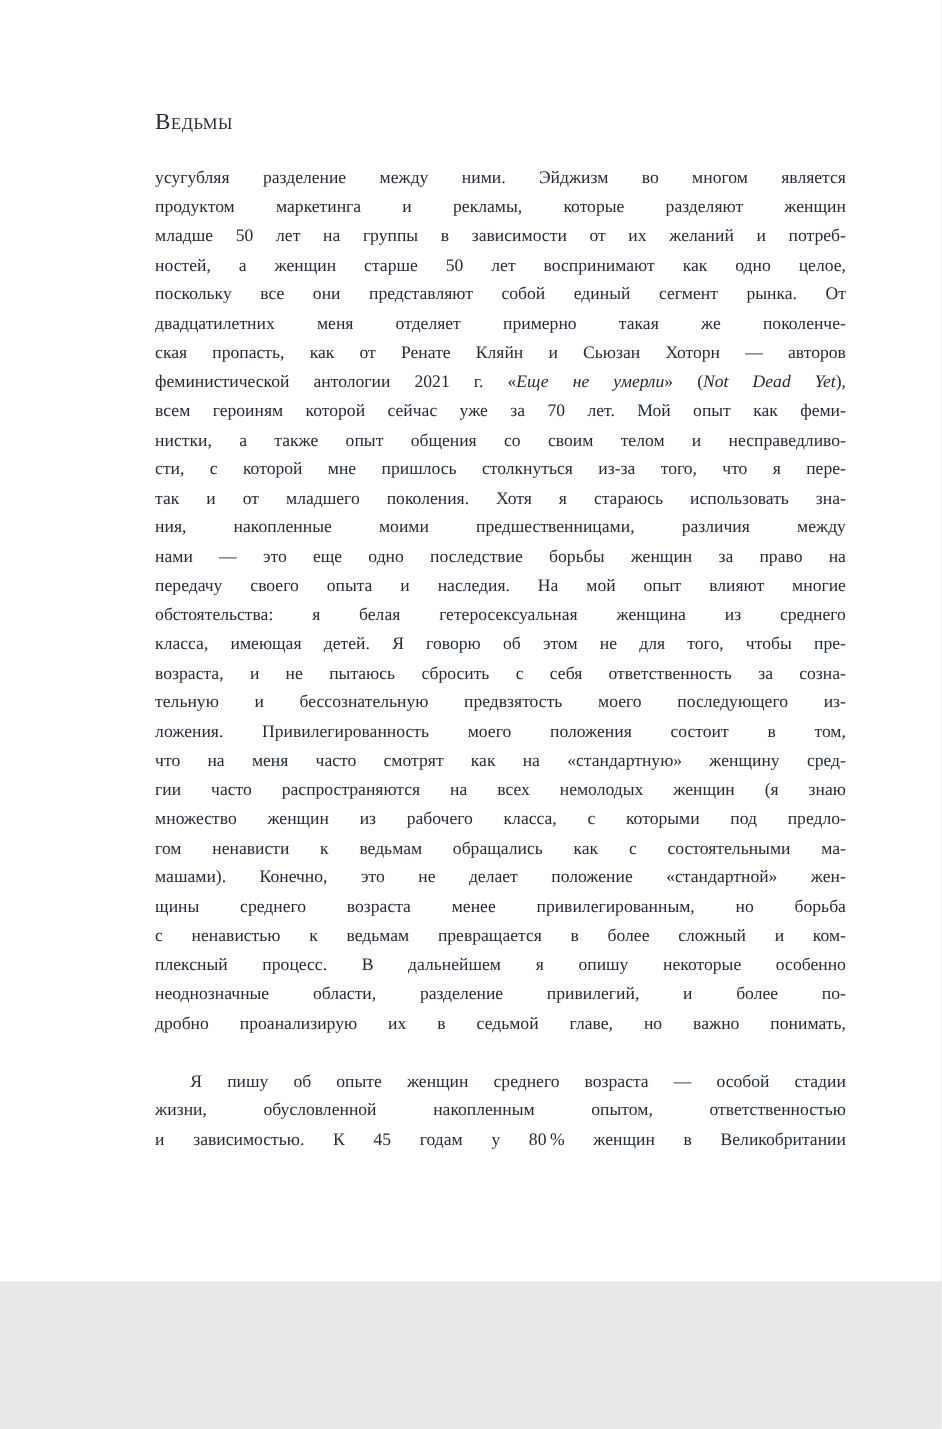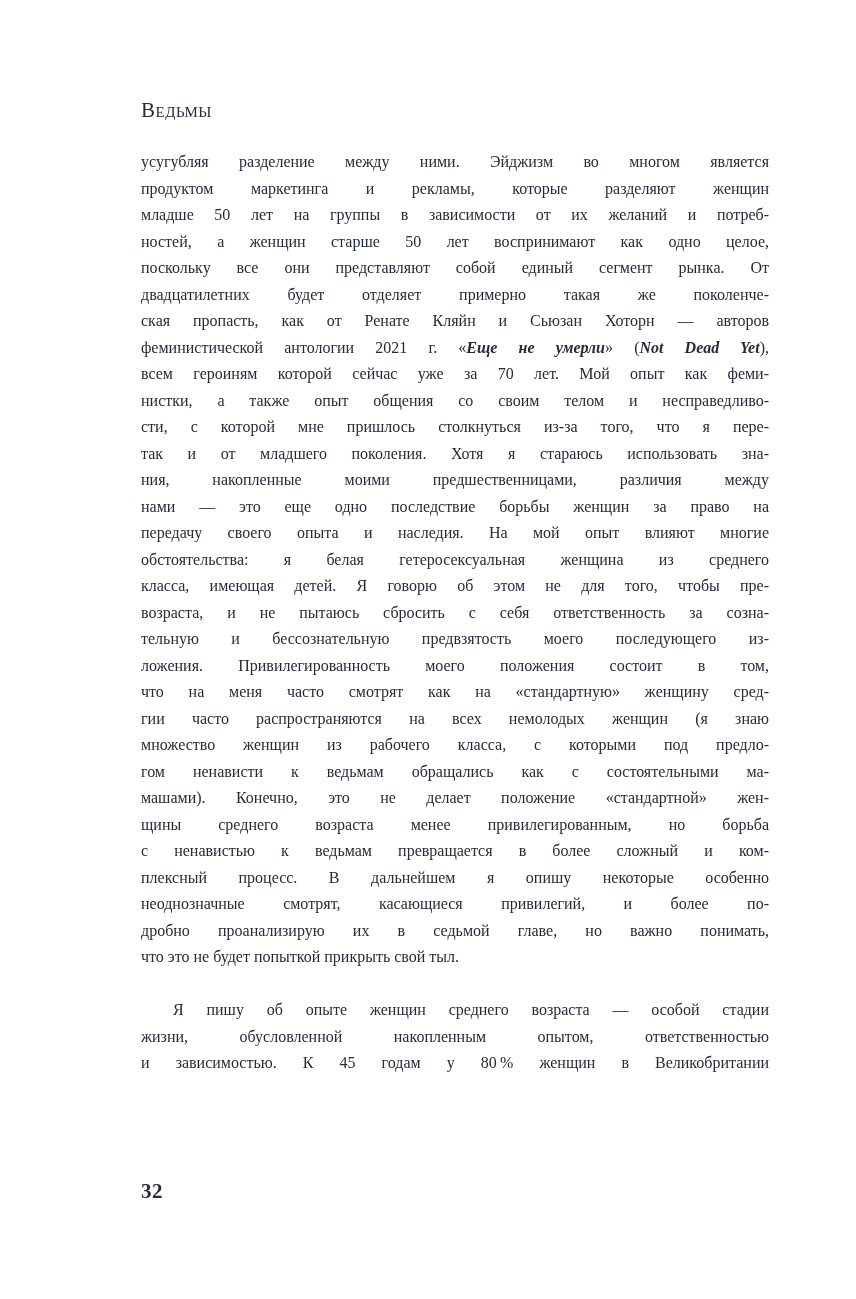--- a/index.html
+++ b/index.html
@@ -3,21 +3,21 @@
 <meta charset="utf-8">
 <style>
   html, body {
     margin: 0;
     padding: 0;
     background: #e8e8e8;
   }
   .page {
     position: relative;
     width: 856px;
-    height: 1299px;
+    height: 1165px;
     margin: 0 auto;
     background: #ffffff;
     font-family: "Liberation Serif", "DejaVu Serif", serif;
     color: #252b38;
     overflow: hidden;
   }
   .running-head {
     position: absolute;
     left: 141px;
     top: 97px;
@@ -48,21 +48,20 @@
     text-align-last: justify;
     -moz-text-align-last: justify;
     white-space: normal;
   }
   .line.last-left {
     text-align-last: left;
     -moz-text-align-last: left;
   }
   .line i {
     font-style: italic;
-    font-weight: bold;
   }
   .page-number {
     position: absolute;
     left: 141px;
     top: 1179px;
     font-size: 21px;
     font-weight: bold;
     letter-spacing: 0.5px;
   }
 </style>
@@ -72,21 +71,21 @@
 <div class="page" style="background: rgb(255, 255, 255); color: rgb(37, 43, 56);">
   <div class="running-head">Ведьмы</div>
 
   <div class="text-block" id="text-block">
       <div class="para">
         <div class="line"><span>усугубляя разделение между ними. Эйджизм во многом является</span></div>
         <div class="line"><span>продуктом маркетинга и рекламы, которые разделяют женщин</span></div>
         <div class="line"><span>младше 50 лет на группы в зависимости от их желаний и потреб-</span></div>
         <div class="line"><span>ностей, а женщин старше 50 лет воспринимают как одно целое,</span></div>
         <div class="line"><span>поскольку все они представляют собой единый сегмент рынка. От</span></div>
-        <div class="line"><span>двадцатилетних будет отделяет примерно такая же поколенче-</span></div>
+        <div class="line"><span>двадцатилетних меня отделяет примерно такая же поколенче-</span></div>
         <div class="line"><span>ская пропасть, как от Ренате Кляйн и Сьюзан Хоторн — авторов</span></div>
         <div class="line"><span>феминистической антологии 2021 г. «</span><i>Еще не умерли</i><span>» (</span><i>Not Dead Yet</i><span>),</span></div>
         <div class="line"><span>всем героиням которой сейчас уже за 70 лет. Мой опыт как феми-</span></div>
         <div class="line"><span>нистки, а также опыт общения со своим телом и несправедливо-</span></div>
         <div class="line"><span>сти, с которой мне пришлось столкнуться из-за того, что я пере-</span></div>
         <div class="line"><span>так и от младшего поколения. Хотя я стараюсь использовать зна-</span></div>
         <div class="line"><span>ния, накопленные моими предшественницами, различия между</span></div>
         <div class="line"><span>нами — это еще одно последствие борьбы женщин за право на</span></div>
         <div class="line"><span>передачу своего опыта и наследия. На мой опыт влияют многие</span></div>
         <div class="line"><span>обстоятельства: я белая гетеросексуальная женщина из среднего</span></div>
@@ -95,23 +94,22 @@
         <div class="line"><span>тельную и бессознательную предвзятость моего последующего из-</span></div>
         <div class="line"><span>ложения. Привилегированность моего положения состоит в том,</span></div>
         <div class="line"><span>что на меня часто смотрят как на «стандартную» женщину сред-</span></div>
         <div class="line"><span>гии часто распространяются на всех немолодых женщин (я знаю</span></div>
         <div class="line"><span>множество женщин из рабочего класса, с которыми под предло-</span></div>
         <div class="line"><span>гом ненависти к ведьмам обращались как с состоятельными ма-</span></div>
         <div class="line"><span>машами). Конечно, это не делает положение «стандартной» жен-</span></div>
         <div class="line"><span>щины среднего возраста менее привилегированным, но борьба</span></div>
         <div class="line"><span>с ненавистью к ведьмам превращается в более сложный и ком-</span></div>
         <div class="line"><span>плексный процесс. В дальнейшем я опишу некоторые особенно</span></div>
-        <div class="line"><span>неоднозначные смотрят, касающиеся привилегий, и более по-</span></div>
+        <div class="line"><span>неоднозначные области, разделение привилегий, и более по-</span></div>
         <div class="line"><span>дробно проанализирую их в седьмой главе, но важно понимать,</span></div>
-        <div class="line last-left"><span>что это не будет попыткой прикрыть свой тыл.</span></div>
       </div>
       <div class="para">
         <div class="line" style="text-indent: 32px;"><span>Я пишу об опыте женщин среднего возраста — особой стадии</span></div>
         <div class="line"><span>жизни, обусловленной накопленным опытом, ответственностью</span></div>
         <div class="line"><span>и зависимостью. К 45 годам у 80 % женщин в Великобритании</span></div>
       </div>
     </div>
 
   <div class="page-number">32</div>
 </div>

